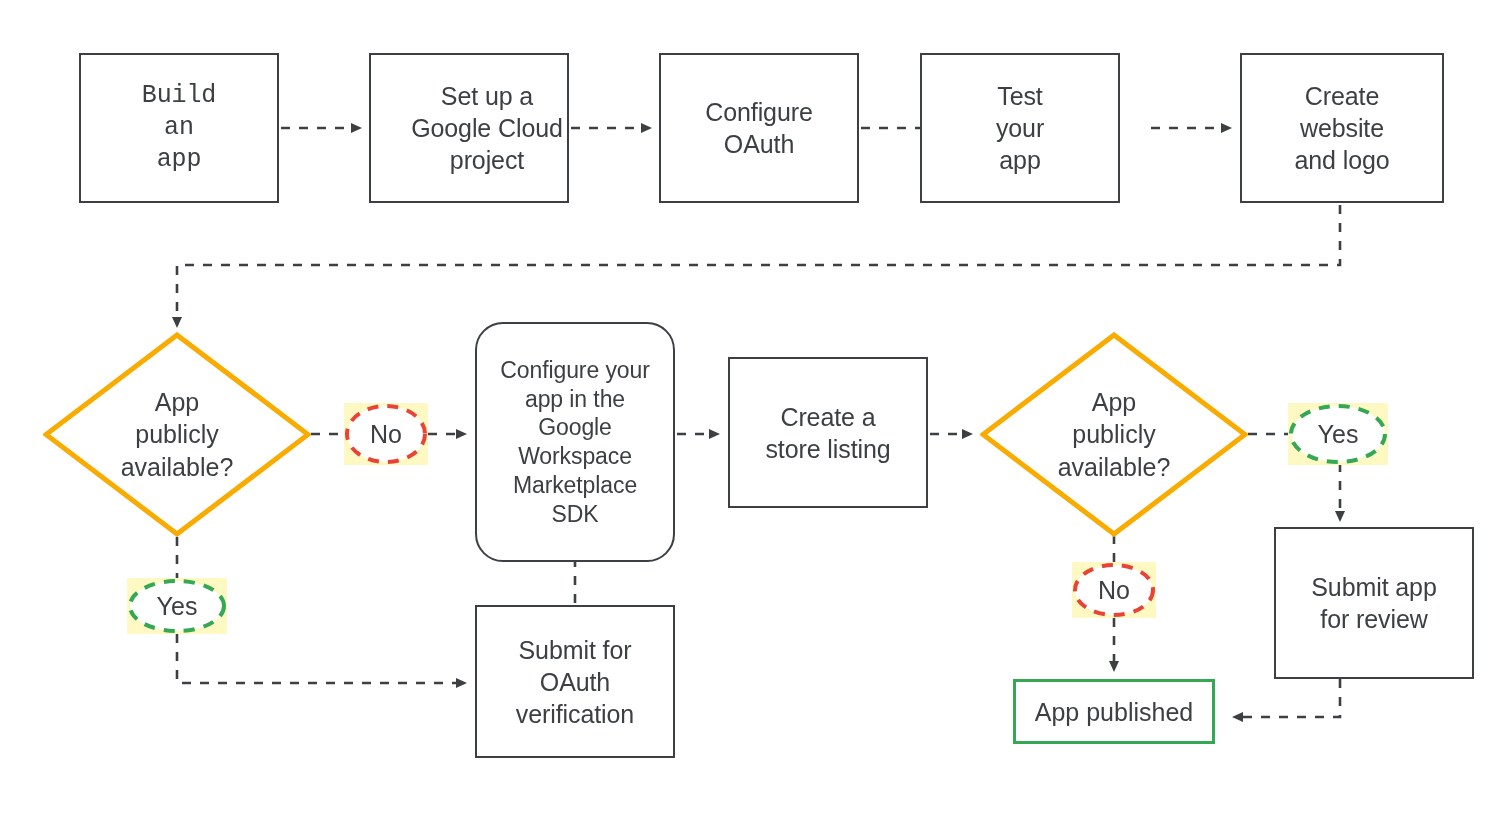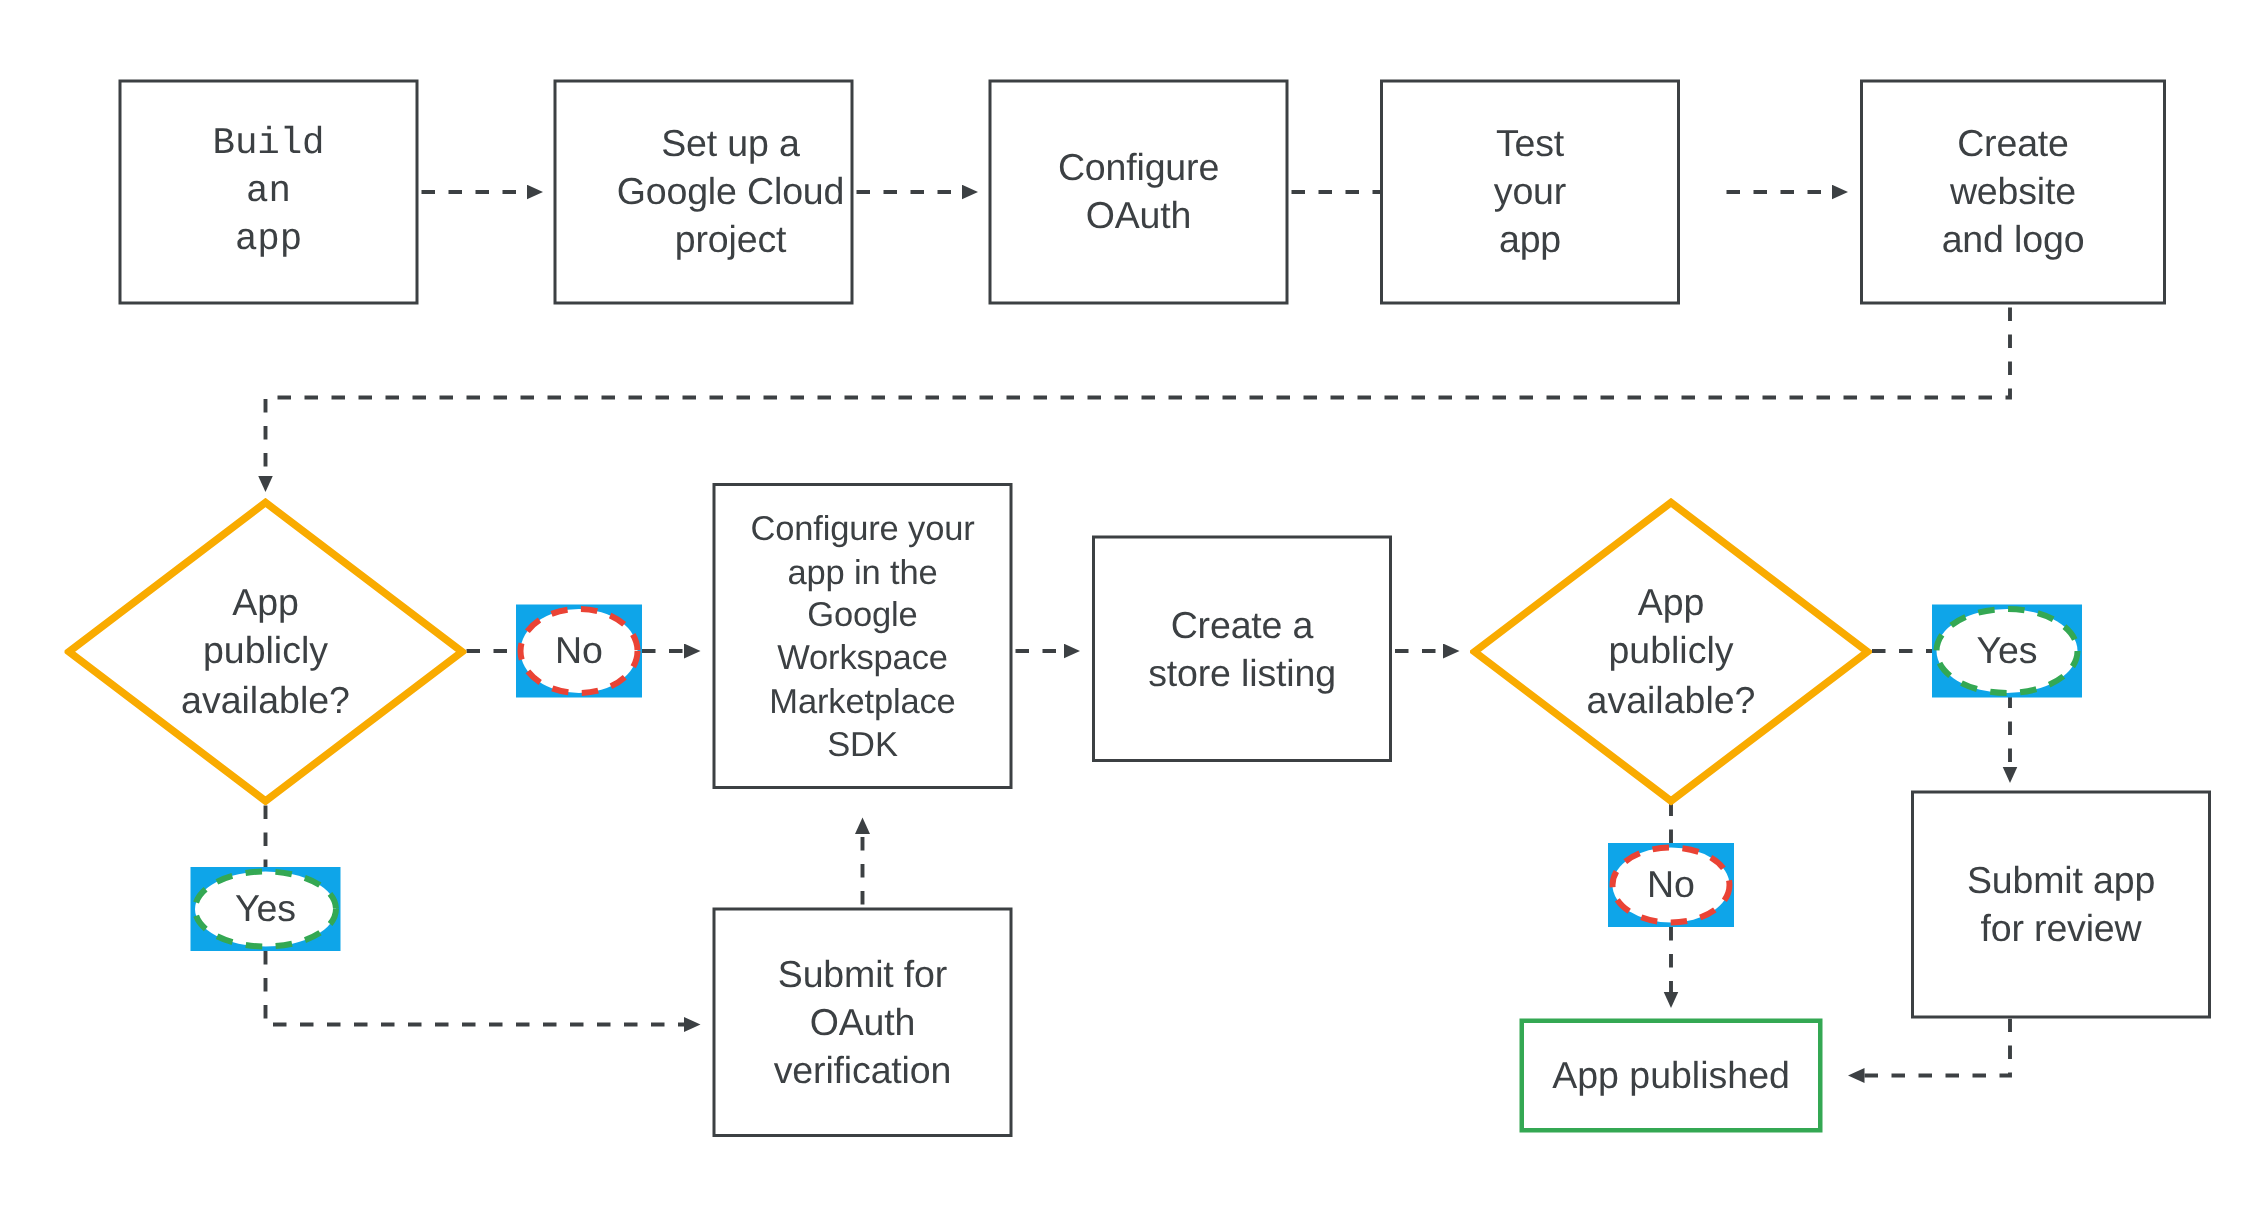--- a/index.html
+++ b/index.html
@@ -73,21 +73,21 @@
     z-index: 2;
   }
   .label-pill {
     position: absolute;
     box-sizing: border-box;
     display: flex;
     align-items: center;
     justify-content: center;
     font-size: 25px;
     color: #3C4043;
-    background: #0ea5e9;
+    background: #fef9c3;
     z-index: 5;
   }
   .pill-svg {
     position: absolute;
     left: 0;
     top: 0;
     width: 100%;
     height: 100%;
     z-index: 1;
   }
@@ -193,21 +193,21 @@
 available?</span>
   </div>
 
   <div class="label-pill" style="left:344px; top:403px; width:84px; height:62px;">
     <svg class="pill-svg" viewBox="0 0 84 62" preserveAspectRatio="none" xmlns="http://www.w3.org/2000/svg">
       <ellipse cx="42" cy="31" rx="39" ry="28" fill="#ffffff" stroke="#EA4335" stroke-width="4" stroke-dasharray="11,9"></ellipse>
     </svg>
     <span class="pill-text">No</span>
   </div>
 
-  <div class="node node-process compact" style="left:475px; top:322px; width:200px; height:204px;">
+  <div class="node node-process compact" style="left:475px; top:322px; width:200px; height:240px;border-radius:28px;">
     <span class="node-label">Configure your
 app in the
 Google
 Workspace
 Marketplace
 SDK</span>
   </div>
 
   <div class="node node-process" style="left:728px; top:357px; width:200px; height:151px;">
     <span class="node-label">Create a
@@ -248,17 +248,17 @@
     <span class="node-label">Submit for
 OAuth
 verification</span>
   </div>
 
   <div class="node node-process" style="left:1240px; top:527px; width:200px; height:152px;margin-left:34px;">
     <span class="node-label">Submit app
 for review</span>
   </div>
 
-  <div class="node node-terminal" style="left:1013px; top:679px; width:202px; height:76px;">
+  <div class="node node-terminal" style="left:1013px; top:679px; width:202px; height:65px;">
     <span class="node-label">App published</span>
   </div>
 
 </div>
 
 </body></html>

